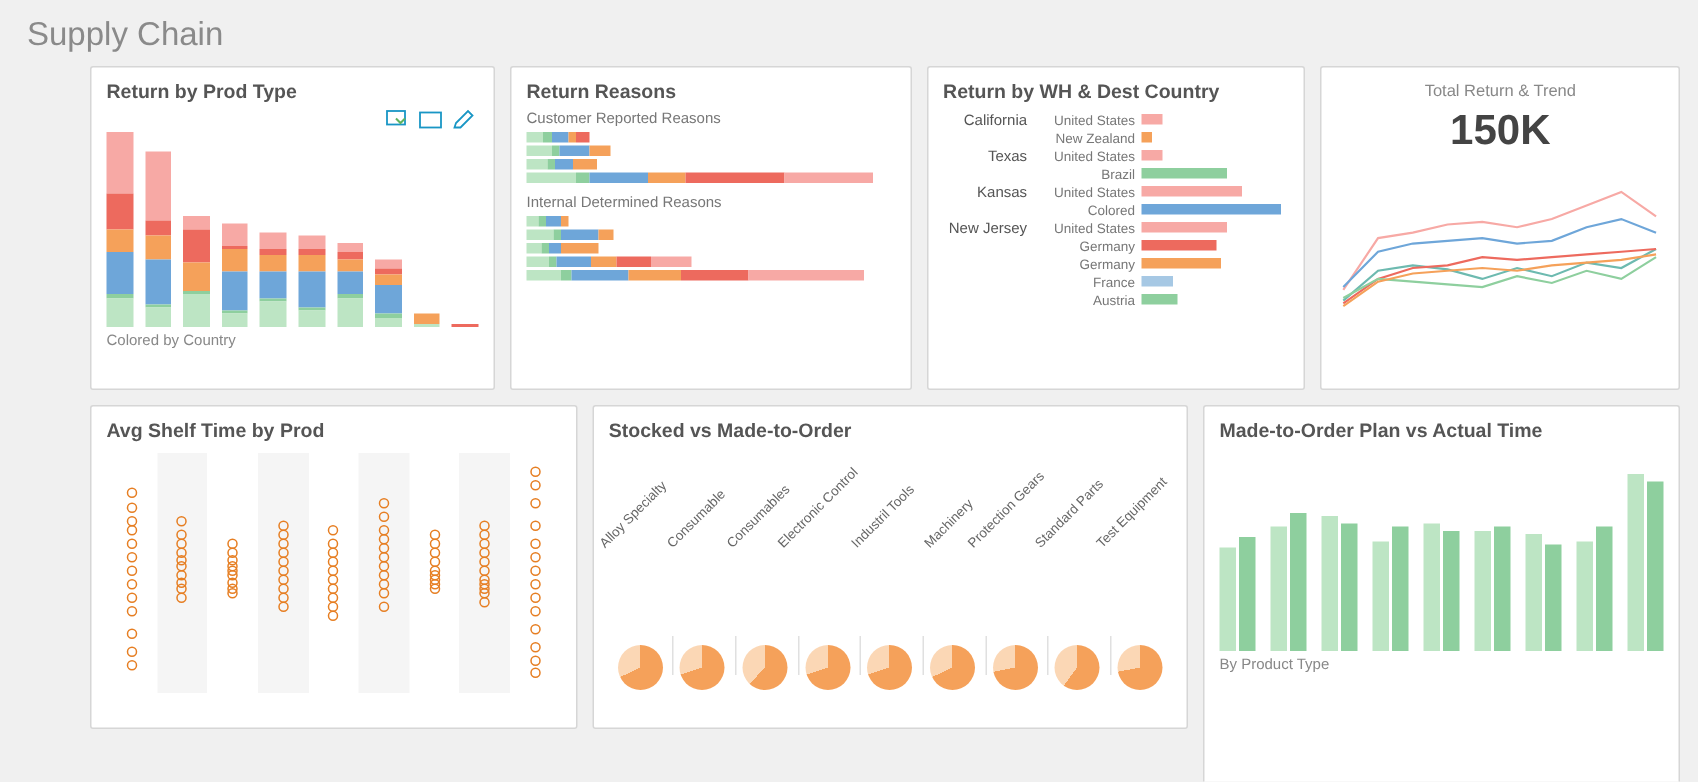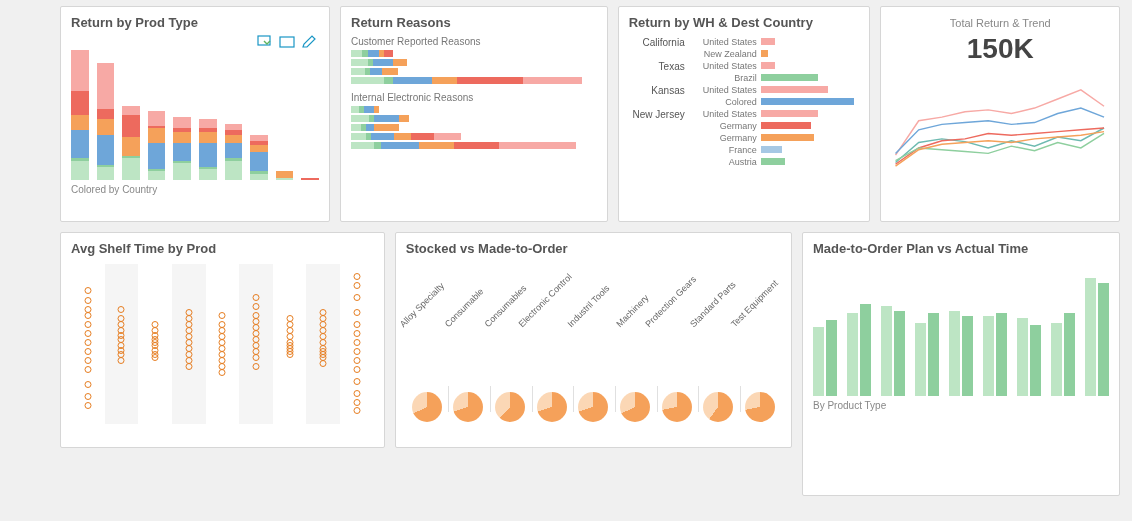--- a/index.html
+++ b/index.html
@@ -52,20 +52,21 @@
 
   
   .grp-chart { display: flex; align-items: flex-end; gap: 10px; height: 130px; margin-top: 10px; }
   .grp { display: flex; align-items: flex-end; gap: 2px; }
   .gbar { width: 11px; }
 </style>
 </head>
 <body>
 
 <div class="page">
+  <div class="page-title">Supply Chain</div>
 
   <div class="row">
 
     <div class="panel" style="width:270px;height:216px">
       <div class="panel-title">Return by Prod Type</div>
       <div class="icons">
         <span class="icon-btn">
             <svg viewBox="0 0 16 14">
               <rect x="1" y="1" width="12" height="9" fill="none" stroke="#1996c5" stroke-width="1.2"></rect>
               <path d="M7 6 L10 9 L13 6" fill="none" stroke="#5fb35f" stroke-width="1.4"></path>
@@ -192,21 +193,21 @@
           </div>
           <div class="hbar">
             <div class="hseg" style="width: 33.3333px; background: rgb(189, 229, 196);"></div>
             <div class="hseg" style="width: 8.33333px; background: rgb(142, 207, 158);"></div>
             <div class="hseg" style="width: 38.8889px; background: rgb(110, 166, 217);"></div>
             <div class="hseg" style="width: 25px; background: rgb(245, 161, 90);"></div>
             <div class="hseg" style="width: 66.6667px; background: rgb(237, 106, 94);"></div>
             <div class="hseg" style="width: 58.3333px; background: rgb(247, 169, 165);"></div>
           </div>
         </div>
-      <div class="panel-sub">Internal Electronic Reasons</div>
+      <div class="panel-sub">Internal Determined Reasons</div>
       <div class="hbar-group" id="hbars-internal">
           <div class="hbar">
             <div class="hseg" style="width: 7.5px; background: rgb(189, 229, 196);"></div>
             <div class="hseg" style="width: 5px; background: rgb(142, 207, 158);"></div>
             <div class="hseg" style="width: 10px; background: rgb(110, 166, 217);"></div>
             <div class="hseg" style="width: 5px; background: rgb(245, 161, 90);"></div>
           </div>
           <div class="hbar">
             <div class="hseg" style="width: 17.5px; background: rgb(189, 229, 196);"></div>
             <div class="hseg" style="width: 5px; background: rgb(142, 207, 158);"></div>

